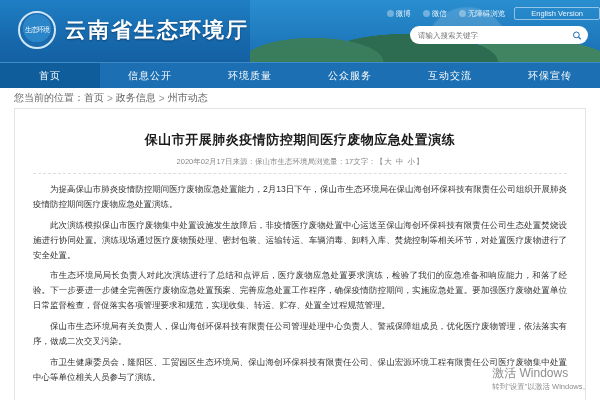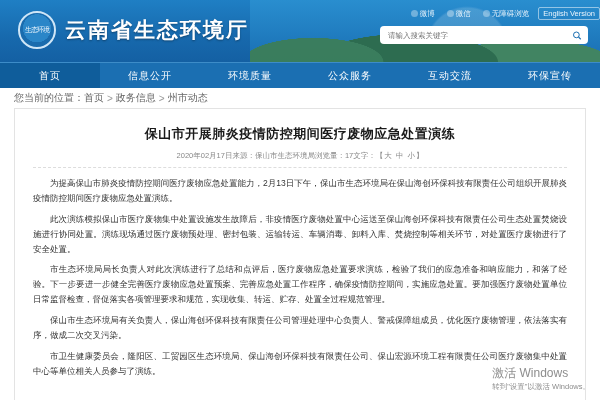--- a/index.html
+++ b/index.html
@@ -58,25 +58,25 @@
   .top-links {
     position: absolute; right: 0; top: 7px;
     display: flex; align-items: center; gap: 6px;
     font-size: 7.5px; color: #eaf4fc;
   }
   .top-link {
     display: inline-flex; align-items: center; gap: 2px;
     padding: 1px 3px; white-space: nowrap;
   }
   .top-link .dot { width: 7px; height: 7px; border-radius: 50%; background: rgba(255,255,255,.35); display:inline-block; }
-  .en-link { border: 1px solid rgba(255,255,255,.5); border-radius: 2px; padding: 1px 4px; }
+  .en-link { border: 1px solid rgba(255,255,255,.5); border-radius: 2px; padding: 1px 16px; }
   .searchbar {
     position: absolute; right: 12px; top: 26px;
-    width: 208px; height: 18px;
-    background: #fff; border-radius: 4px;
+    width: 178px; height: 18px;
+    background: #fff; border-radius: 9px;
     display: flex; align-items: center;
   }
   .searchbar input {
     border: 0; outline: 0; flex: 1; height: 16px;
     font-size: 7.5px; color: #666; padding: 0 8px;
     background: transparent;
     font-family: "Liberation Sans", sans-serif;
   }
   .search-btn {
     width: 22px; height: 18px; border: 0; background: transparent;
@@ -108,21 +108,21 @@
   .breadcrumb .sep { margin: 0 3px; color: #999; }
   
   .wrap { padding: 0 14px; }
   .card {
     background: #fff;
     border: 1px solid #e3e3e3;
     padding: 12px 18px 8px;
   }
   .art-title {
     text-align: center; font-size: 13px; font-weight: bold;
-    color: #1a1a1a; letter-spacing: .5px; margin: 4px 0 8px;
+    color: #1a1a1a; letter-spacing: .5px; margin: 10px 0 8px;
     font-family: "Liberation Serif", serif;
   }
   .art-meta {
     text-align: center; font-size: 7.5px; color: #888;
     border-bottom: 1px dashed #ddd;
     padding-bottom: 6px; margin-bottom: 8px;
     display: flex; align-items: center; justify-content: center; gap: 0;
   }
   .art-meta .fs a { color: #888; text-decoration: none; margin: 0 1px; }
   .art-body p {

